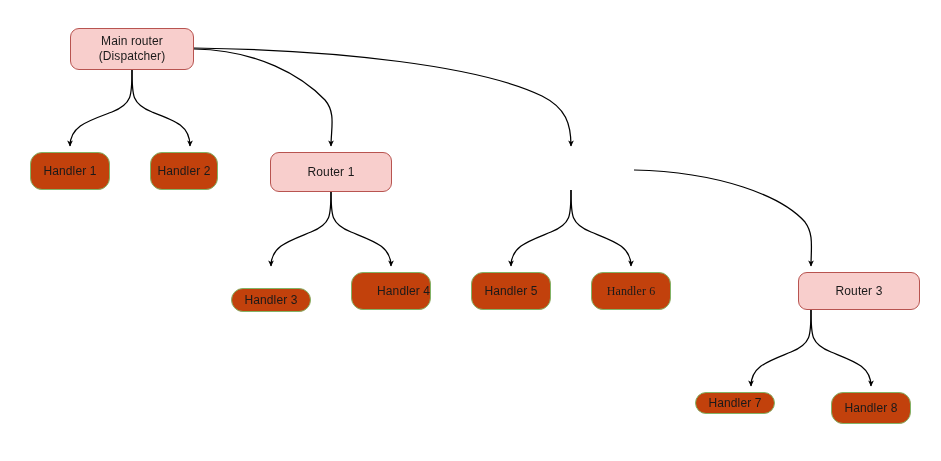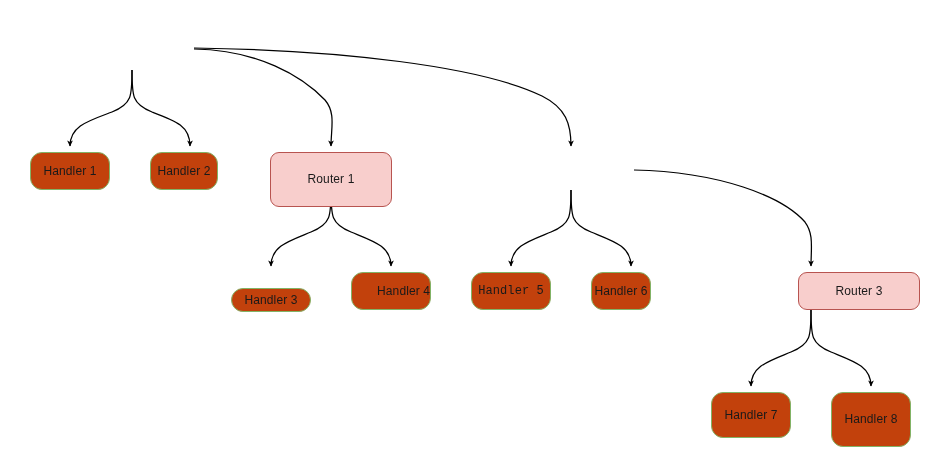--- a/index.html
+++ b/index.html
@@ -84,55 +84,59 @@
       <path d="M 571 190 C 571 216 571 224 591 232 C 613 241 631 246 631 266"></path>
 
       <path d="M 634 170 C 720 172 782 196 805 222 C 814 234 811 248 811 266"></path>
 
       <path d="M 811 310 C 811 336 811 344 791 352 C 769 361 751 366 751 386"></path>
 
       <path d="M 811 310 C 811 336 811 344 831 352 C 853 361 871 366 871 386"></path>
     </g>
   </svg>
 
+  <div class="node router" style="left:70px; top:28px; width:124px; height:42px;">
+    <span class="node-label">Main router
+(Dispatcher)</span>
+  </div>
 
   <div class="node handler" style="left:30px; top:152px; width:80px; height:38px;">
     <span class="node-label">Handler 1</span>
   </div>
 
   <div class="node handler" style="left:150px; top:152px; width:68px; height:38px;">
     <span class="node-label">Handler 2</span>
   </div>
 
-  <div class="node router" style="left:270px; top:152px; width:122px; height:55px;">
+  <div class="node router" style="left:270px; top:152px; width:122px; height:40px;">
     <span class="node-label">Router 1</span>
   </div>
 
 
   <div class="node handler" style="left:231px; top:288px; width:80px; height:24px;">
     <span class="node-label">Handler 3</span>
   </div>
 
   <div class="node handler" style="left:351px; top:272px; width:80px; height:38px;justify-content:flex-end;">
     <span class="node-label">Handler 4</span>
   </div>
 
-  <div class="node handler" style="left:471px; top:272px; width:80px; height:38px;font-family:Liberation Mono, monospace;">
+  <div class="node handler" style="left:471px; top:272px; width:80px; height:38px;">
     <span class="node-label">Handler 5</span>
   </div>
 
-  <div class="node handler" style="left:591px; top:272px; width:60px; height:38px;">
+  <div class="node handler" style="left:591px; top:272px; width:80px; height:38px;font-family:Liberation Serif, serif;">
     <span class="node-label">Handler 6</span>
   </div>
 
   <div class="node router" style="left:750px; top:272px; width:122px; height:38px;margin-left:48px;">
     <span class="node-label">Router 3</span>
   </div>
 
-  <div class="node handler" style="left:711px; top:392px; width:80px; height:46px;">
+  <div class="node handler" style="left:695px; top:392px; width:80px; height:22px;">
     <span class="node-label">Handler 7</span>
   </div>
 
-  <div class="node handler" style="left:831px; top:392px; width:80px; height:55px;">
+  <div class="node handler" style="left:831px; top:392px; width:80px; height:32px;">
     <span class="node-label">Handler 8</span>
   </div>
 
 </div>
 
 </body></html>

